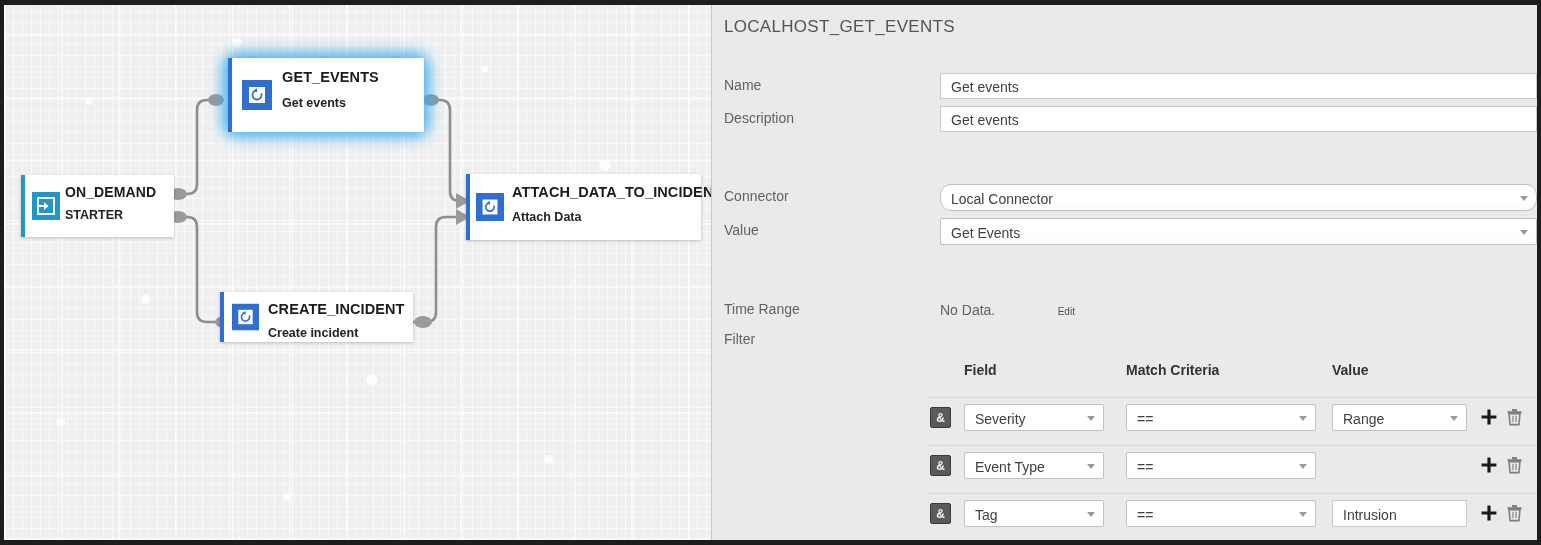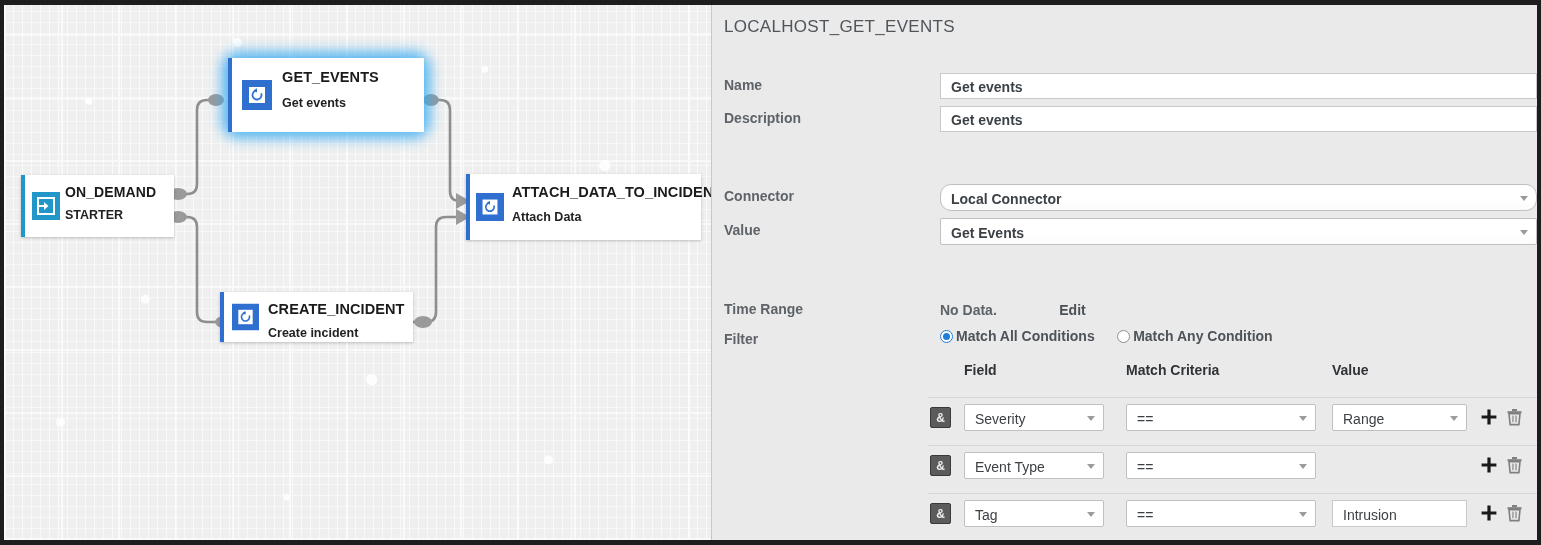--- a/index.html
+++ b/index.html
@@ -113,21 +113,21 @@
     overflow: hidden;
   }
   #panel .title {
     position: absolute;
     left: 12px; top: 12px;
     font-size: 17px;
     color: #4f555b;
     letter-spacing: .3px;
     font-weight: normal;
   }
-  .frow { position: absolute; left: 12px; right: 0; height: 26px; font-weight: bold; }
+  .frow { position: absolute; left: 12px; right: 0; height: 26px; }
   .flabel {
     position: absolute; left: 0; top: 4px;
     font-size: 14px; color: #5d6369;
   }
   .fcontrol { position: absolute; left: 216px; right: 0; top: 0; }
 
   .textbox {
     box-sizing: border-box;
     height: 26px;
     background: #ffffff;
@@ -159,21 +159,21 @@
     width: 0; height: 0;
     border-left: 4px solid transparent;
     border-right: 4px solid transparent;
     border-top: 5px solid #9b9b9b;
   }
   .selectbox.flat {
     background: #ffffff;
   }
 
   .plaintext { font-size: 14px; color: #5d6369; }
-  .linkish { font-size: 14px; color: #4a5055; text-decoration: none; padding-left: 44px; }
+  .linkish { font-size: 10px; color: #4a5055; text-decoration: none; padding-left: 44px; }
 
   .radiowrap { display: inline-flex; align-items: center; margin-right: 18px; font-size: 14px; color: #4d5358; }
   .radio {
     width: 13px; height: 13px; border-radius: 50%;
     border: 1px solid #8c9094; background: #fff;
     margin-right: 3px; box-sizing: border-box;
     position: relative; flex: none;
   }
   .radio.on { border-color: #1f7fd4; }
   .radio.on::after {
@@ -341,30 +341,20 @@
     <div class="frow" style="top:292px;">
       <div class="flabel">Time Range</div>
       <div class="fcontrol" style="top:4px;">
         <span class="plaintext">No Data.</span>
         <span class="linkish" style="margin-left:14px;">Edit</span>
       </div>
     </div>
 
     <div class="frow" style="top:322px;">
       <div class="flabel">Filter</div>
-      <div class="fcontrol" style="top:1px;">
-        <span class="radiowrap">
-          <span class="radio on"></span>
-          <span>Match All Conditions</span>
-        </span>
-        <span class="radiowrap">
-          <span class="radio"></span>
-          <span>Match Any Condition</span>
-        </span>
-      </div>
     </div>
 
     <div class="colhead" style="left:252px; top:357px;">Field</div>
     <div class="colhead" style="left:414px; top:357px;">Match Criteria</div>
     <div class="colhead" style="left:620px; top:357px;">Value</div>
 
     <div class="filterrow" style="top:392px;">
       <div class="andbtn icobtn">&amp;</div>
       <div class="f-field">
         <div class="selectbox flat">

